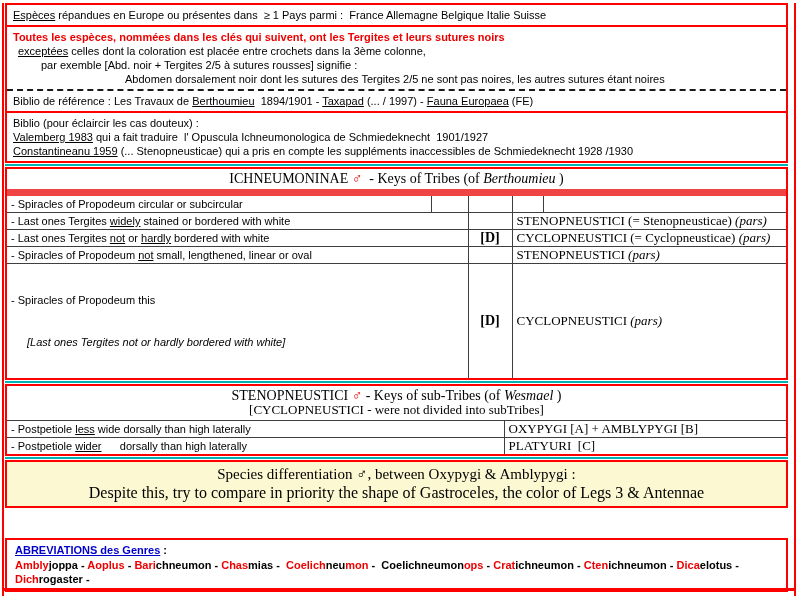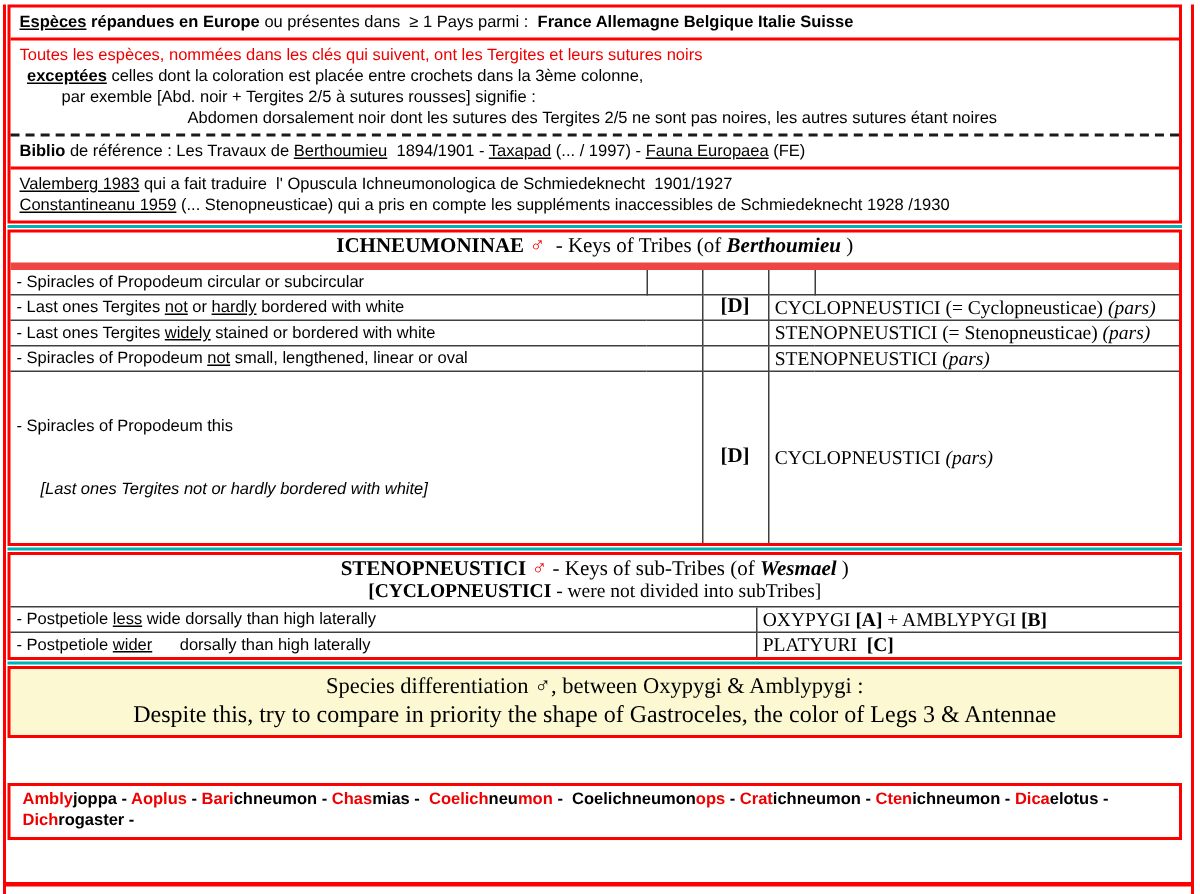--- a/index.html
+++ b/index.html
@@ -3,21 +3,21 @@
 <meta charset="utf-8">
 <style>
   html,body{margin:0;padding:0;background:#fff;}
   .page{position:relative;width:800px;height:596px;overflow:hidden;background:#fff;
         font-family:"Liberation Sans","DejaVu Sans",sans-serif;font-size:11px;color:#000;}
   .outer{position:absolute;left:2px;top:3px;width:790px;height:593px;
          border-left:2px solid #f00;border-right:2px solid #f00;}
   .inner{margin:0 6px 0 1px;}
   .box{border:2px solid #f00;background:#fff;}
   .seg{white-space:pre-wrap;}
-  .b{font-weight:bold;text-align:right;}
+  .b{font-weight:normal;text-align:right;}
   .i{font-style:italic;}
   .u{text-decoration:underline;}
   .red{color:#ee0000;}
   .blue{color:#0000cc;text-decoration:underline;}
   .ref{text-decoration:underline;}
   .pre{white-space:pre-wrap;}
 
   
   .intro .row{padding:3px 6px;line-height:14px;}
   .intro .row-species{border-bottom:2px solid #f00;}
@@ -25,21 +25,21 @@
   .warn-0{color:#ee0000;font-weight:bold;}
   .warn-1{padding-left:5px;}
   .warn-2{padding-left:28px;}
   .warn-3{padding-left:112px;}
   .row-biblio1{border-bottom:2px solid #f00;}
 
   .cyan-sep{height:2px;background:#00b2b2;margin:1px 0;}
 
   
   .key-header{font-family:"Liberation Serif","DejaVu Serif",serif;font-size:14px;
-              text-align:center;padding:2px 0 3px 0;line-height:15px;border-bottom:5px solid #ef4444;}
+              text-align:center;padding:2px 0 3px 0;line-height:15px;border-bottom:7px solid #ef4444;}
   .key-header2{font-family:"Liberation Serif","DejaVu Serif",serif;font-size:13px;
                text-align:center;padding:0 0 3px 0;line-height:14px;border-bottom:1px solid #3f3f3f;}
   table.keytab{width:100%;border-collapse:collapse;border-style:hidden;table-layout:fixed;}
   table.keytab td{border:1px solid #3f3f3f;padding:1px 4px;line-height:14px;vertical-align:middle;}
   td.desc{white-space:pre-wrap;}
   td.ind{padding-left:22px;}
   .ind2{padding-left:16px;font-style:italic;}
   td.marker{text-align:center;font-family:"Liberation Serif","DejaVu Serif",serif;
             font-weight:bold;font-size:14px;}
   td.result{font-family:"Liberation Serif","DejaVu Serif",serif;font-size:13px;padding-left:6px;white-space:pre-wrap;}
@@ -63,27 +63,28 @@
 </head>
 <body>
 
 <div class="page">
   <div class="outer">
     <div class="inner">
 
       <div class="box intro">
         <div class="row row-species pre"><span class="seg b u">Espèces</span><span class="seg b"> répandues en Europe </span><span class="seg">ou présentes dans  ≥ 1 Pays parmi :  </span><span class="seg b">France Allemagne Belgique Italie Suisse</span></div>
         <div class="row warning">
-          <div class="warn-0 pre"><span class="seg" style="color: rgb(238, 0, 0); font-weight: normal;">Toutes les espèces, nommées dans les clés qui suivent, ont les Tergites et leurs sutures noirs</span></div>
+          <div class="warn-0 pre"><span class="seg" style="color: rgb(238, 0, 0); font-weight: bold;">Toutes les espèces, nommées dans les clés qui suivent, ont les Tergites et leurs sutures noirs</span></div>
           <div class="warn-1 pre"><span class="seg b u">exceptées</span><span class="seg"> celles dont la coloration est placée entre crochets dans la 3ème colonne,</span></div>
           <div class="warn-2 pre"><span class="seg">par exemble [Abd. noir + Tergites 2/5 à sutures rousses] signifie :</span></div>
           <div class="warn-3 pre"><span class="seg">Abdomen dorsalement noir dont les sutures des Tergites 2/5 ne sont pas noires, les autres sutures étant noires</span></div>
         </div>
         <div class="row row-biblio1 pre"><span class="seg b">Biblio</span><span class="seg"> de référence : Les Travaux de </span><span class="seg ref">Berthoumieu</span><span class="seg">  1894/1901 - </span><span class="seg ref">Taxapad</span><span class="seg"> (... / 1997) - </span><span class="seg ref">Fauna Europaea</span><span class="seg"> (FE)</span></div>
         <div class="row">
+          <div class="pre"><span class="seg b">Biblio</span><span class="seg"> (pour éclaircir les cas douteux) :</span></div>
           <div class="pre"><span class="seg ref">Valemberg 1983</span><span class="seg"> qui a fait traduire  l' Opuscula Ichneumonologica de Schmiedeknecht  1901/1927</span></div>
           <div class="pre"><span class="seg ref">Constantineanu 1959</span><span class="seg"> (... Stenopneusticae) qui a pris en compte les suppléments inaccessibles de Schmiedeknecht 1928 /1930</span></div>
         </div>
       </div>
 
       <div class="cyan-sep"></div>
 
       <div class="box">
         <div class="key-header"><span class="seg b">ICHNEUMONINAE </span><span class="seg red">♂</span><span class="seg">  - Keys of Tribes (of </span><span class="seg b i">Berthoumieu</span><span class="seg"> )</span></div>
         <table class="keytab">
@@ -96,28 +97,28 @@
             </colgroup>
           <tbody>
               <tr>
             <td class="desc"><span class="seg">- Spiracles of Propodeum circular or subcircular</span></td>
             <td></td>
             <td></td>
             <td></td>
             <td></td>
           </tr>
           <tr>
+            <td colspan="2" class="desc ind"><span class="seg">- Last ones Tergites </span><span class="seg u">widely</span><span class="seg"> stained or bordered with white</span></td>
+            <td class="marker"></td>
+            <td colspan="2" class="result"><span class="seg">STENOPNEUSTICI (= Stenopneusticae) </span><span class="seg i">(pars)</span></td>
+          </tr>
+          <tr>
             <td colspan="2" class="desc ind"><span class="seg">- Last ones Tergites </span><span class="seg u">not</span><span class="seg"> or </span><span class="seg u">hardly</span><span class="seg"> bordered with white</span></td>
             <td class="marker">[D]</td>
             <td colspan="2" class="result"><span class="seg">CYCLOPNEUSTICI (= Cyclopneusticae) </span><span class="seg i">(pars)</span></td>
-          </tr>
-          <tr>
-            <td colspan="2" class="desc ind"><span class="seg">- Last ones Tergites </span><span class="seg u">widely</span><span class="seg"> stained or bordered with white</span></td>
-            <td class="marker"></td>
-            <td colspan="2" class="result"><span class="seg">STENOPNEUSTICI (= Stenopneusticae) </span><span class="seg i">(pars)</span></td>
           </tr>
           <tr class="rowtall">
             <td colspan="2" class="desc"><span class="seg">- Spiracles of Propodeum </span><span class="seg u">not</span><span class="seg"> small, lengthened, linear or oval</span></td>
             <td class="marker"></td>
             <td colspan="2" class="result"><span class="seg">STENOPNEUSTICI </span><span class="seg i">(pars)</span></td>
           </tr>
           <tr class="rowtall">
             <td colspan="2" class="desc">
               <div class="pre"><span class="seg">- Spiracles of Propodeum this</span></div>
               <div class="ind2 pre"><span class="seg i">[Last ones Tergites not or hardly bordered with white]</span></div>
@@ -153,20 +154,21 @@
       </div>
 
       <div class="cyan-sep"></div>
 
       <div class="box notice">
         <div class="notice-0 pre"><span class="seg">Species differentiation ♂, between Oxypygi &amp; Amblypygi :</span></div>
         <div class="notice-2 pre"><span class="seg">Despite this, try to compare in priority the shape of Gastroceles, the color of Legs 3 &amp; Antennae</span></div>
       </div>
 
       <div class="box abbrev genera-box">
+        <div class="abbrev-title pre"><span class="seg blue">ABREVIATIONS des Genres</span><span class="seg"> :</span></div>
         <div class="abbrev-line"><span class="seg red">Ambly</span><span class="seg">joppa - </span><span class="seg red">Aoplus</span><span class="seg"> - </span><span class="seg red">Bari</span><span class="seg">chneumon - </span><span class="seg red">Chas</span><span class="seg">mias -  </span><span class="seg red">Coelich</span><span class="seg">neu</span><span class="seg red">mon</span><span class="seg"> -  Coelichneumon</span><span class="seg red">ops</span><span class="seg"> - </span><span class="seg red">Crat</span><span class="seg">ichneumon - </span><span class="seg red">Cten</span><span class="seg">ichneumon - </span><span class="seg red">Dica</span><span class="seg">elotus - </span><span class="seg red">Dich</span><span class="seg">rogaster -</span></div>
 
       </div>
 
     </div>
     <div class="bottom-line"></div>
   </div>
 </div>
 
 </body></html>

